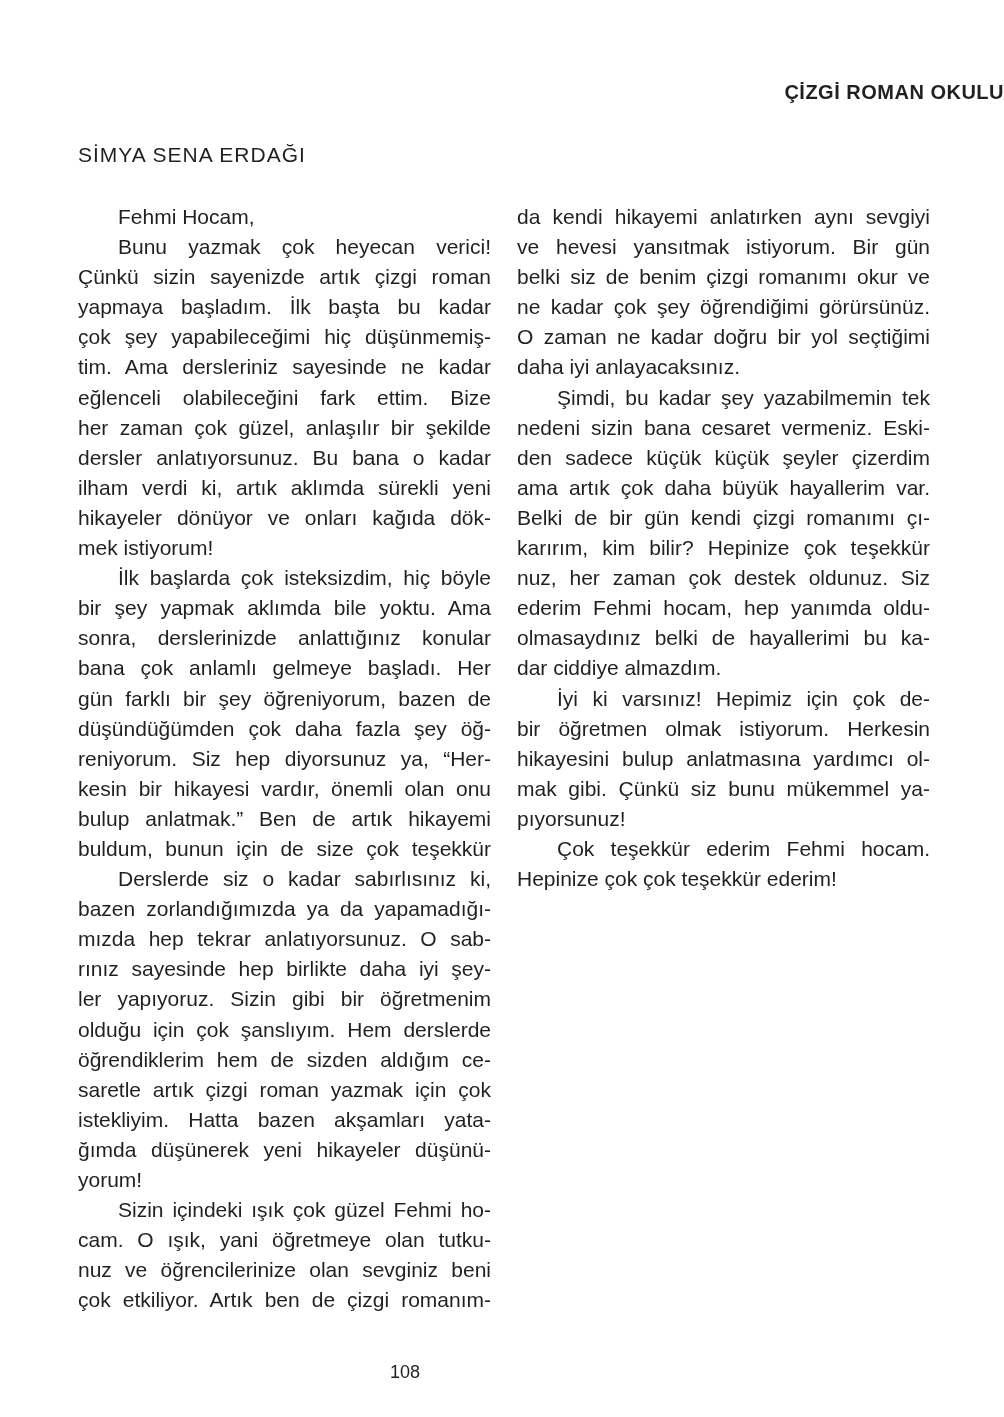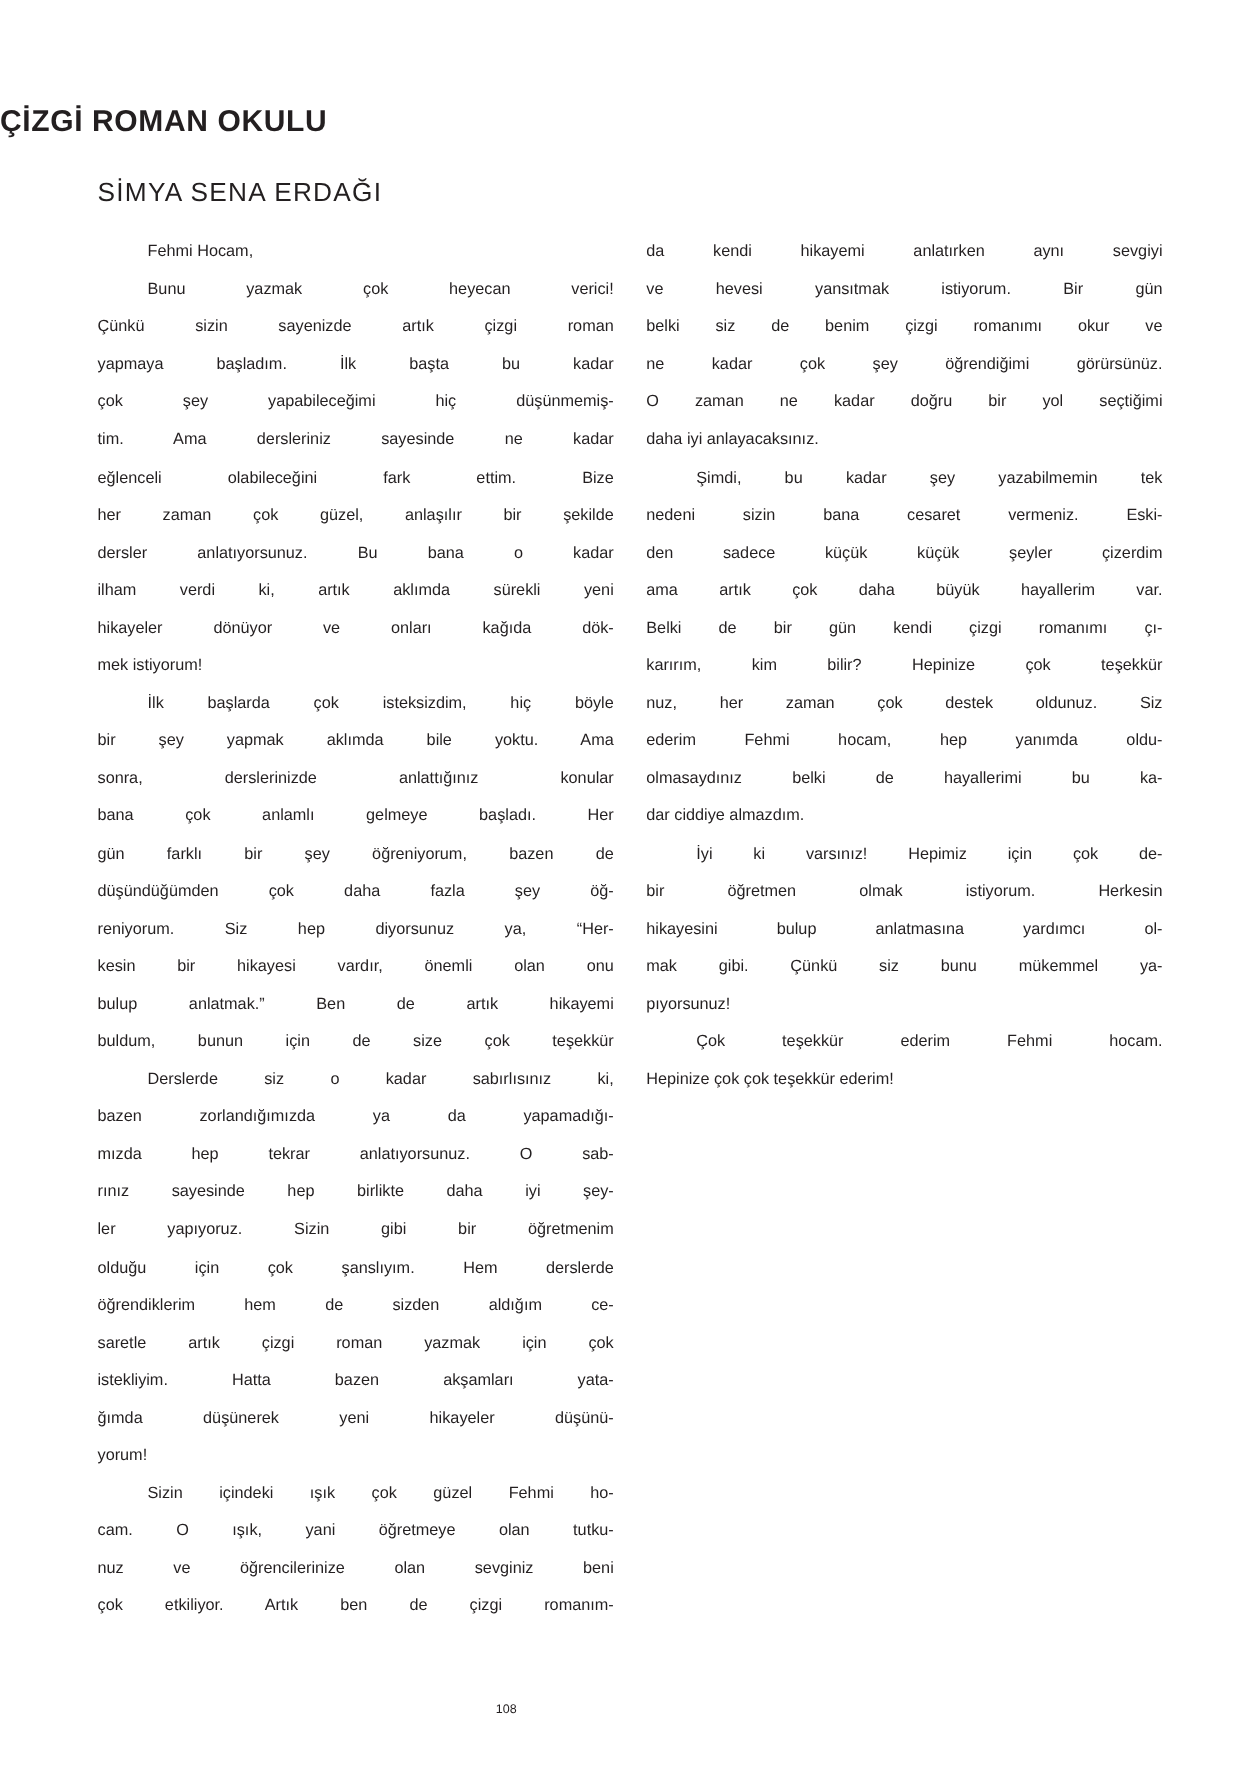--- a/index.html
+++ b/index.html
@@ -13,39 +13,39 @@
       position: relative;
       overflow: hidden;
       font-family: "Liberation Sans", "DejaVu Sans", sans-serif;
       color: #231f20;
     }
     .page-title {
       position: absolute;
       top: 68px;
       left: 0;
       width: 1004px;
-      text-align: left;
-      font-size: 24px;
+      text-align: right;
+      font-size: 20px;
       font-weight: bold;
       letter-spacing: 0.5px;
       color: #231f20;
     }
     .author {
       position: absolute;
       top: 143px;
       left: 78px;
       font-size: 21px;
       letter-spacing: 1px;
       color: #231f20;
     }
     .column {
       position: absolute;
-      top: 186px;
+      top: 202px;
       width: 413px;
-      font-size: 13px;
+      font-size: 21px;
       line-height: 30.1px;
     }
     .col-left { left: 78px; }
     .col-right { left: 517px; }
     .line {
       display: block;
       height: 30.1px;
       white-space: nowrap;
       text-align: justify;
       text-align-last: justify;
@@ -57,21 +57,21 @@
     }
     .line.indent {
       padding-left: 40px;
     }
     .page-number {
       position: absolute;
       top: 1362px;
       left: 0;
       width: 810px;
       text-align: center;
-      font-size: 10px;
+      font-size: 18px;
       color: #231f20;
     }
   </style>
 </head>
 <body>
 
 <h1 class="page-title">ÇİZGİ ROMAN OKULU</h1>
 
 <div class="author">SİMYA SENA ERDAĞI</div>
 

